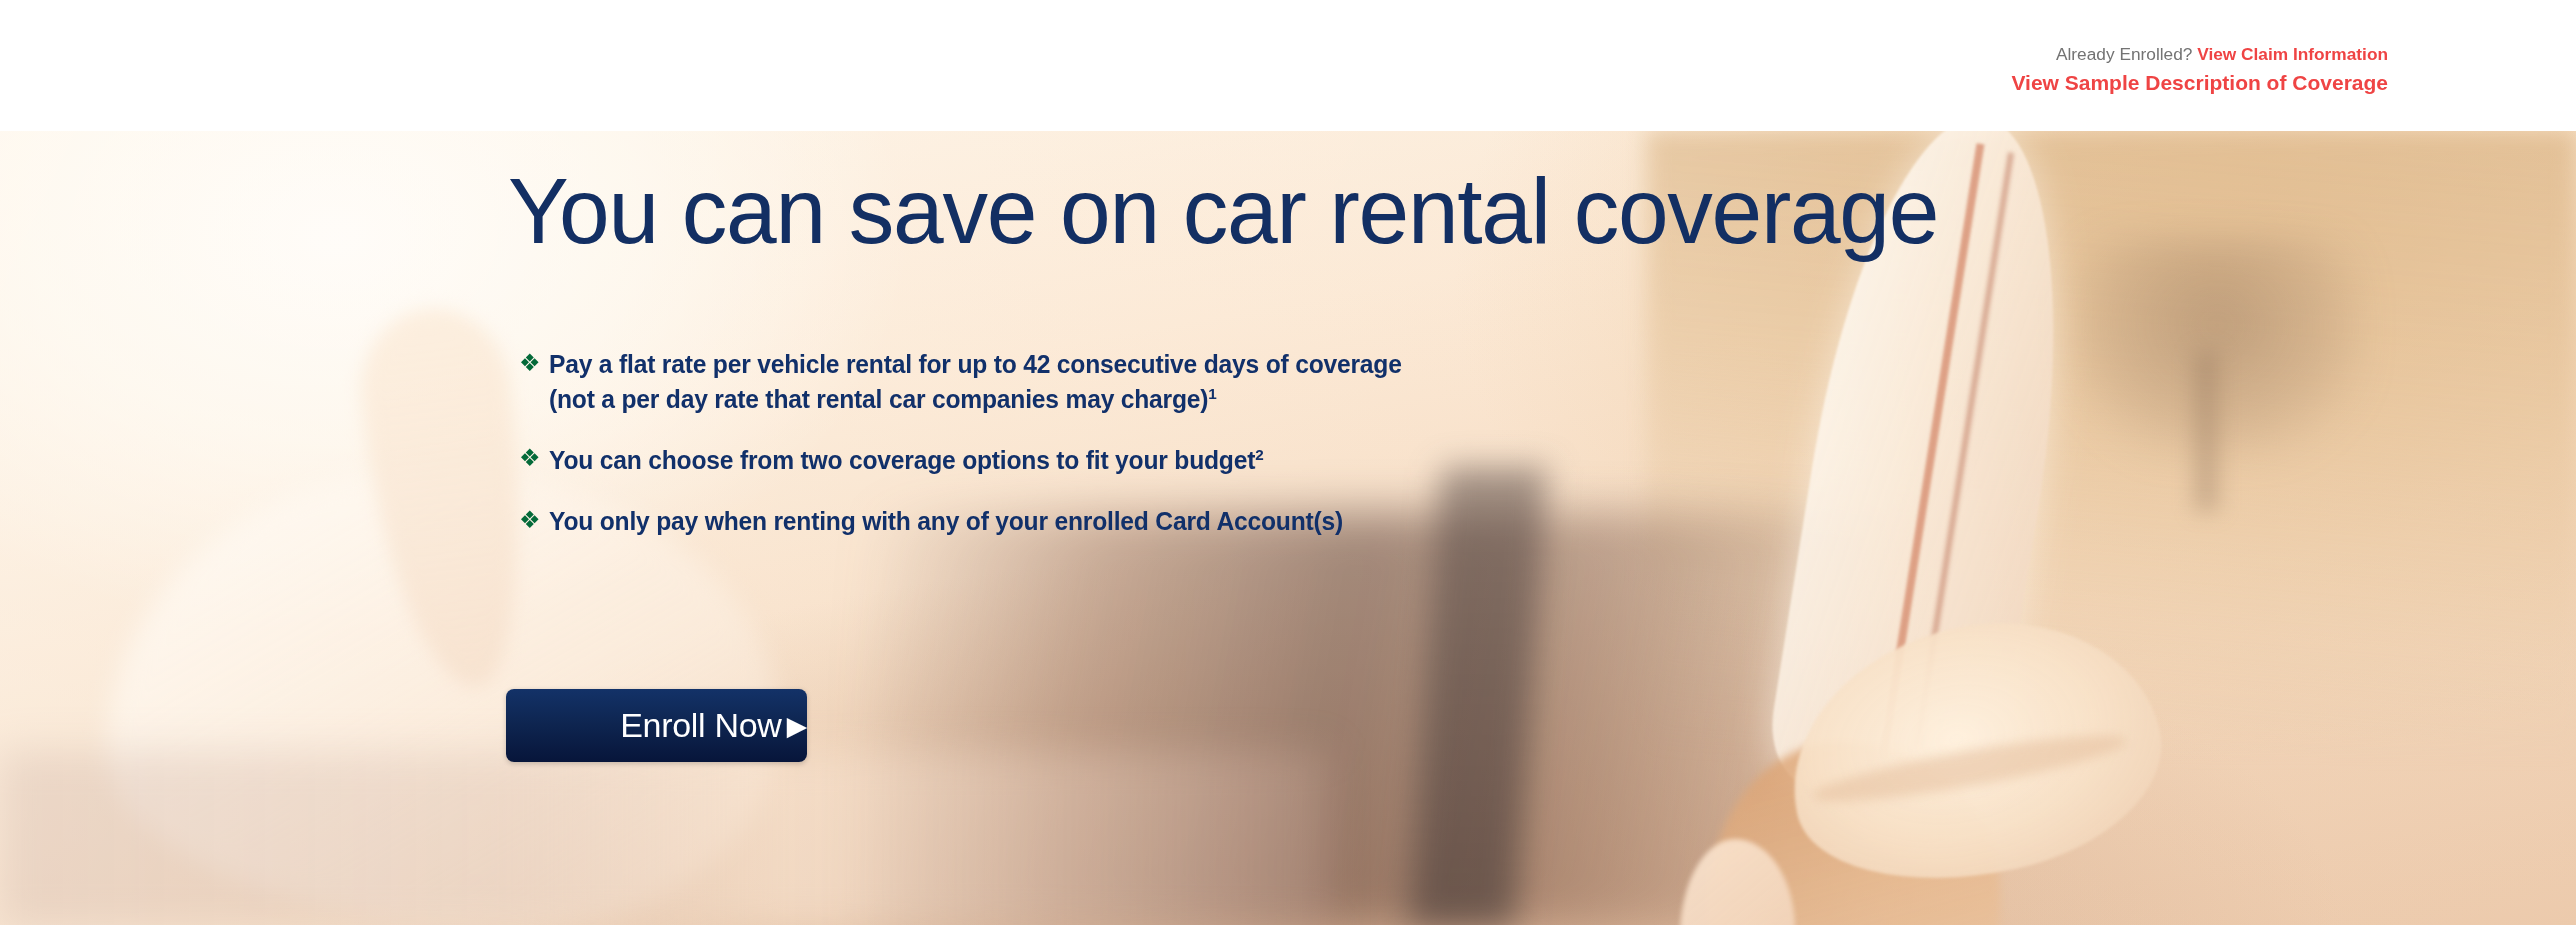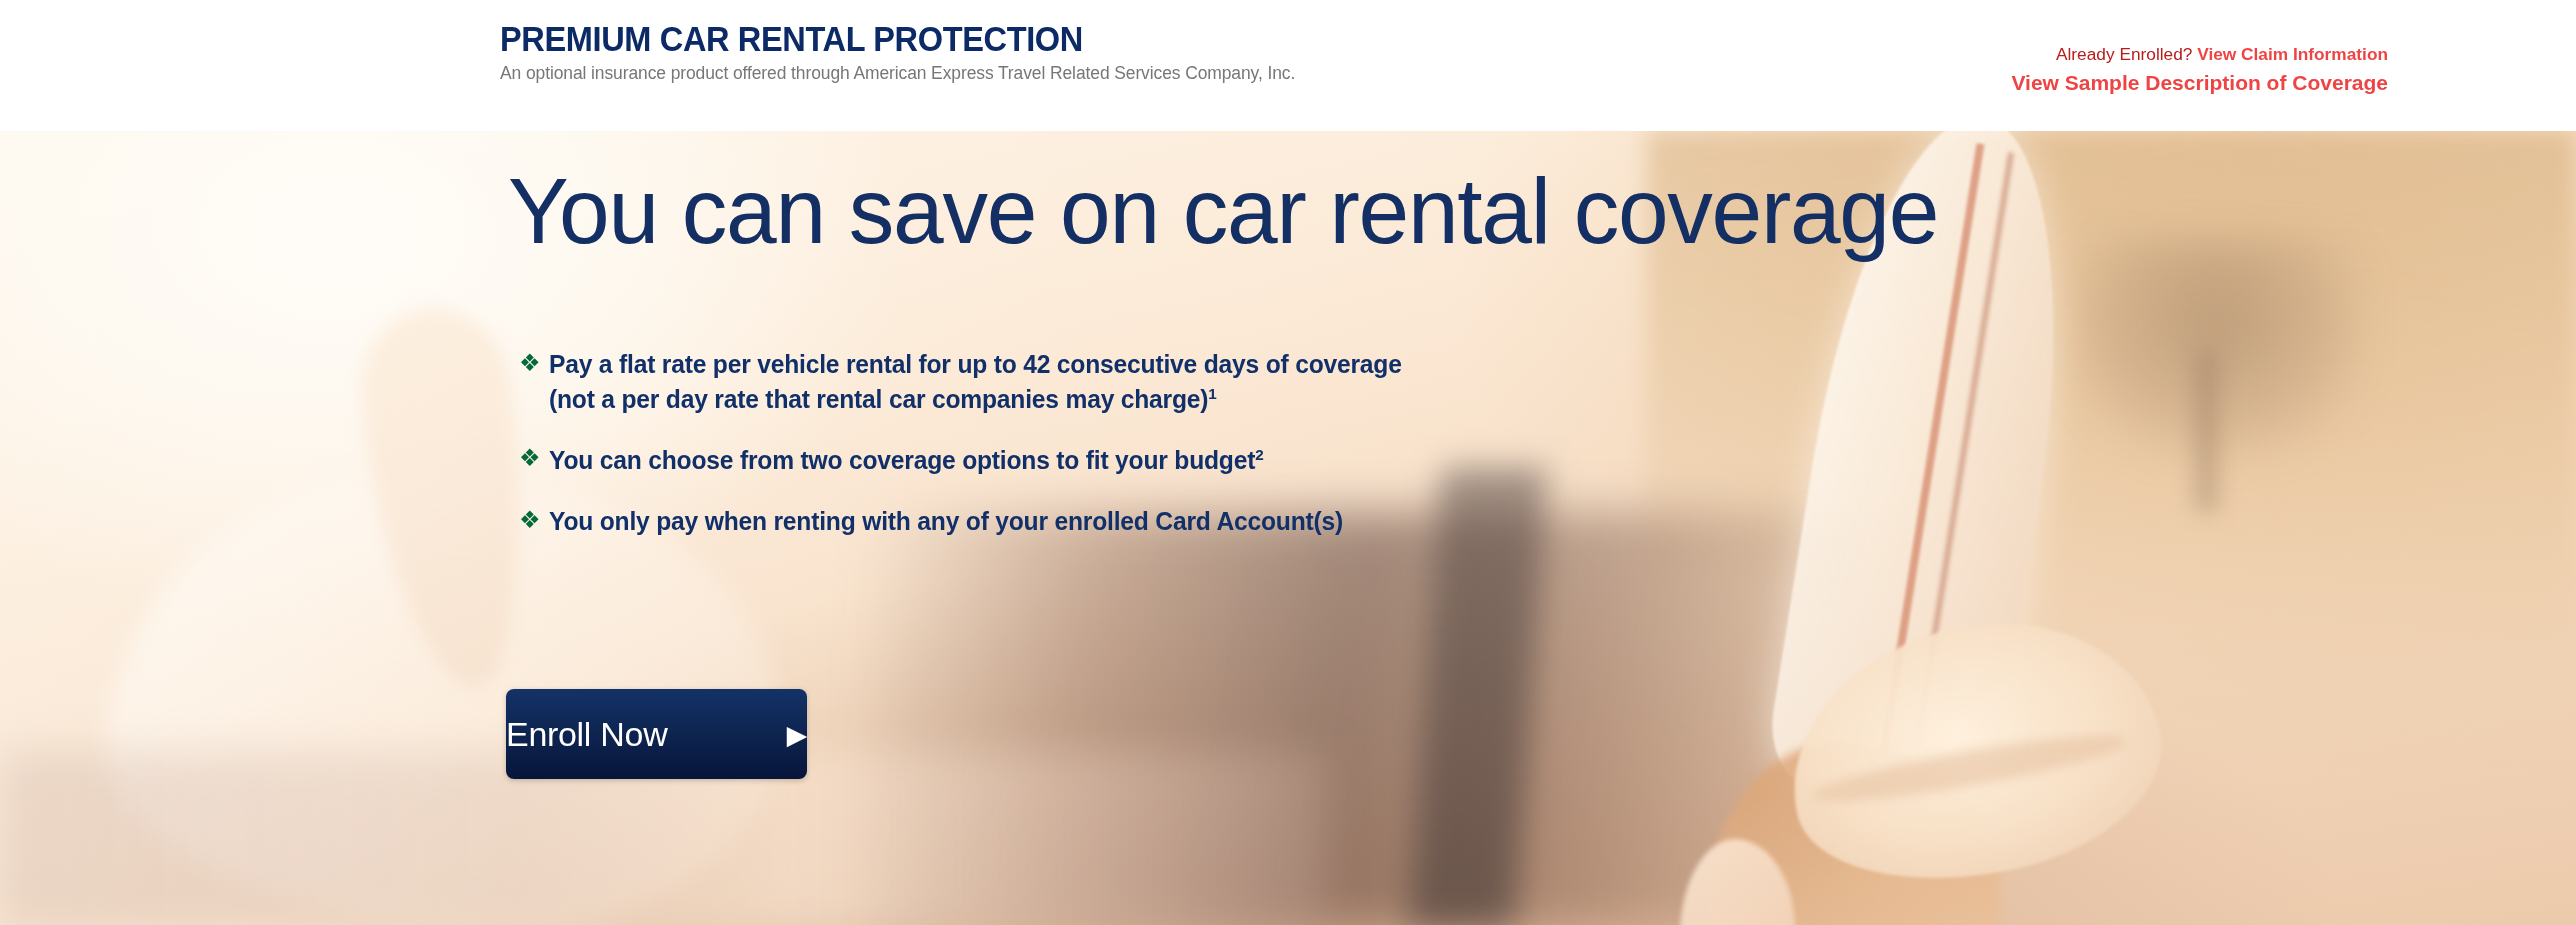--- a/index.html
+++ b/index.html
@@ -70,21 +70,21 @@
     text-align: right;
     line-height: 1.52;
   }
 
   .enrolled-line {
     font-size: 17.3px;
     white-space: nowrap;
   }
 
   .enrolled-label {
-    color: #b91c1c;
+    color: #737373;
     font-weight: normal;
     margin-left: 32px;
   }
 
   .hdr-link {
     color: #ef4444;
     font-weight: bold;
     text-decoration: none;
     cursor: pointer;
     white-space: nowrap;
@@ -348,33 +348,33 @@
     vertical-align: super;
     line-height: 0;
   }
 
   
   .cta-button {
     position: absolute;
     left: 506px;
     top: 558px;
     width: 301px;
-    height: 90px;
+    height: 73px;
     border: none;
     border-radius: 8px;
     background: linear-gradient(180deg, #133268 0%, #0e2550 48%, #07153a 100%);
     color: #ffffff;
     font-family: "Liberation Sans", sans-serif;
     font-size: 34px;
     font-weight: normal;
     letter-spacing: -0.3px;
     cursor: pointer;
     display: flex;
     align-items: center;
-    justify-content: space-between;
+    justify-content: flex-end;
     gap: 5.3px;
     box-shadow: 0 1.8px 5.3px rgba(0,0,0,0.18);
   }
   .cta-label { display: inline-block; }
   .cta-arrow {
     display: inline-block;
     font-size: 26.6px;
     line-height: 1;
     transform: translateY(0.9px);
     font-family: "DejaVu Sans", sans-serif;
@@ -394,24 +394,20 @@
     white-space: nowrap;
   }
 </style>
 </head>
 <body>
 
 <div class="page">
 
   <div class="header">
 
-    <div class="header-title-block">
-      <div class="header-title">PREMIUM CAR RENTAL PROTECTION</div>
-      <div class="header-subtitle">An optional insurance product offered through American Express Travel Related Services Company, Inc.</div>
-    </div>
 
     <div class="header-links">
       <div class="enrolled-line">
         <span class="enrolled-label">Already Enrolled?</span>
         <span class="hdr-link">View Claim Information</span>
       </div>
       <span class="hdr-link hdr-link-row2">View Sample Description of Coverage</span>
     </div>
 
   </div>

